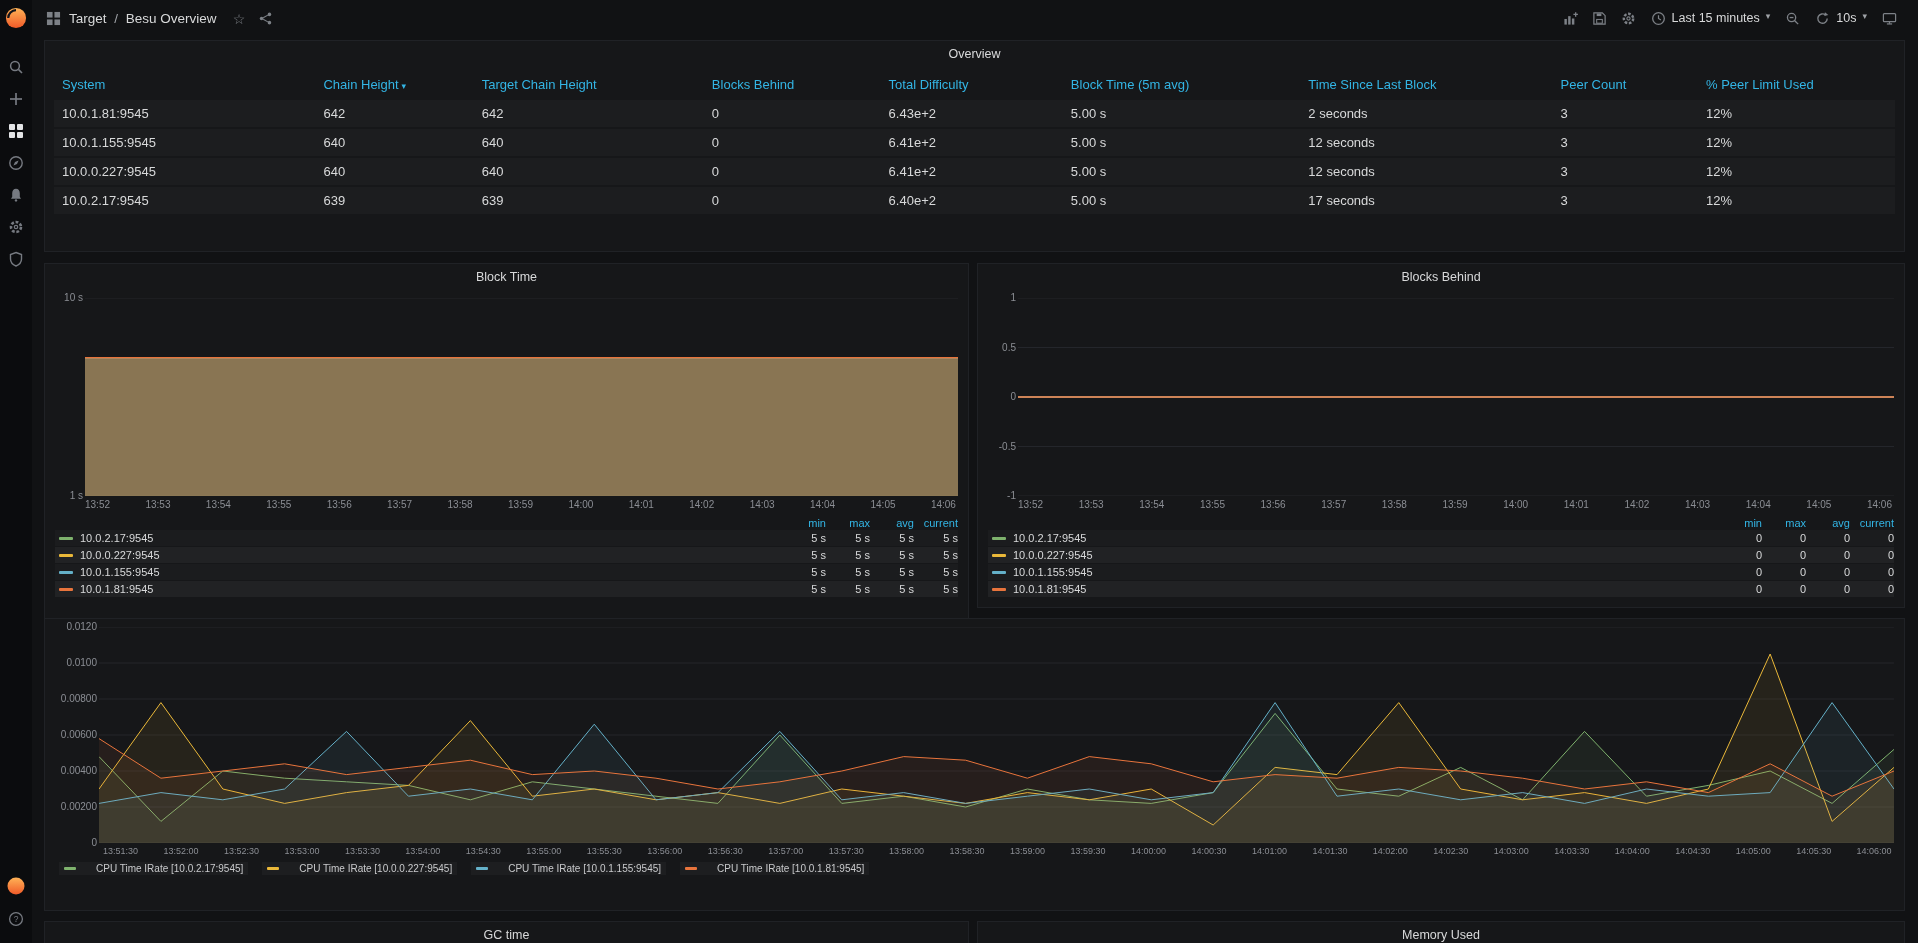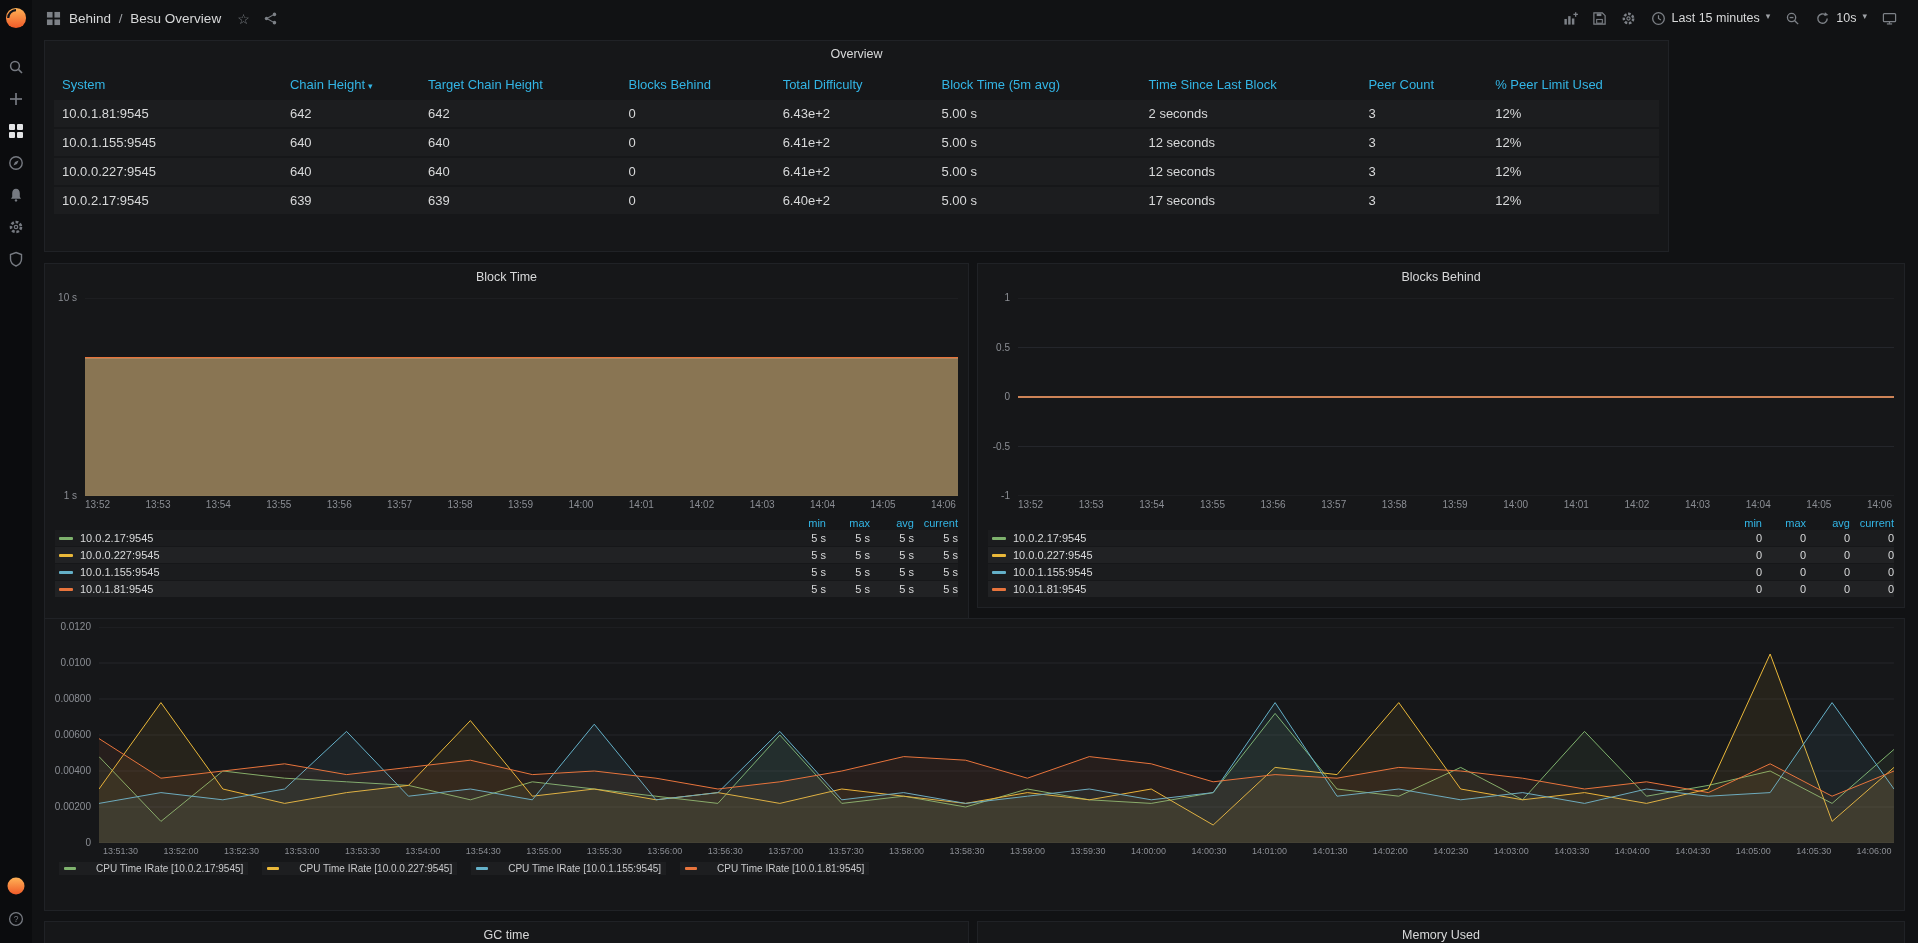--- a/index.html
+++ b/index.html
@@ -54,21 +54,21 @@
   .sort-caret{font-size:9px;color:var(--blue);margin-left:3px;}
   col.c0{width:14.2%}col.c1{width:8.6%}col.c2{width:12.5%}col.c3{width:9.6%}col.c4{width:9.9%}
   col.c5{width:12.9%}col.c6{width:13.7%}col.c7{width:7.9%}col.c8{width:10.7%}
 
   
   .chart-area{display:flex;padding:8px 10px 0 6px;}
   .half .chart-area{height:206px;}
   .cpu .chart-area{height:224px;}
   .y-axis{width:34px;position:relative;font-size:10px;color:var(--muted);}
   .cpu .y-axis{width:48px;}
-  .y-tick{position:absolute;right:8px;transform:translateY(-50%);white-space:nowrap;line-height:10px;}
+  .y-tick{position:absolute;right:2px;transform:translateY(-50%);white-space:nowrap;line-height:10px;}
   .plot-box{flex:1;position:relative;}
   svg.plot{position:absolute;inset:0;width:100%;height:100%;}
   .x-axis{display:flex;justify-content:space-between;margin:3px 12px 0 40px;font-size:10px;
           color:var(--muted);height:13px;overflow:hidden;}
   .cpu .x-axis{margin-left:58px;font-size:9px;}
   .x-tick{white-space:nowrap;}
 
   
   .legend{padding:4px 10px 0;font-size:11px;}
   .legend-head{display:flex;height:14px;color:var(--blue);align-items:center;}
@@ -165,21 +165,21 @@
   <header class="navbar">
     <span class="nav-icon">
       <svg viewBox="0 0 16 16" fill="currentColor">
           <rect x="1" y="1" width="6" height="6"></rect>
           <rect x="9" y="1" width="6" height="6"></rect>
           <rect x="1" y="9" width="6" height="6"></rect>
           <rect x="9" y="9" width="6" height="6"></rect>
         </svg>
     </span>
     <div class="breadcrumb">
-      <span>Behind</span>
+      <span>Target</span>
       <span class="sep">/</span>
       <span>Besu Overview</span>
     </div>
     <span class="star-glyph">☆</span>
     <span class="nav-icon btn">
       <svg viewBox="0 0 16 16">
           <circle cx="12.2" cy="3.6" r="1.9" fill="currentColor"></circle>
           <circle cx="3.8" cy="8" r="1.9" fill="currentColor"></circle>
           <circle cx="12.2" cy="12.4" r="1.9" fill="currentColor"></circle>
           <line x1="5.5" y1="7.1" x2="10.5" y2="4.4" stroke="currentColor" stroke-width="1.2"></line>
@@ -242,21 +242,21 @@
             <rect x="1.5" y="2.8" width="13" height="8.6" rx="1" fill="none" stroke="currentColor" stroke-width="1.3"></rect>
             <line x1="8" y1="11.4" x2="8" y2="13.6" stroke="currentColor" stroke-width="1.3"></line>
             <line x1="5.2" y1="13.8" x2="10.8" y2="13.8" stroke="currentColor" stroke-width="1.3"></line>
           </svg>
       </span>
     </div>
   </header>
 
   <main class="content">
 
-    <section class="panel" style="left:12px;top:3px;width:1625px;height:212px">
+    <section class="panel" style="left:12px;top:3px;width:1861px;height:212px">
       <div class="panel-title">Overview</div>
       <table class="ov-table">
         <colgroup>
           <col class="c0">
             <col class="c1">
             <col class="c2">
             <col class="c3">
             <col class="c4">
           <col class="c5">
             <col class="c6">

